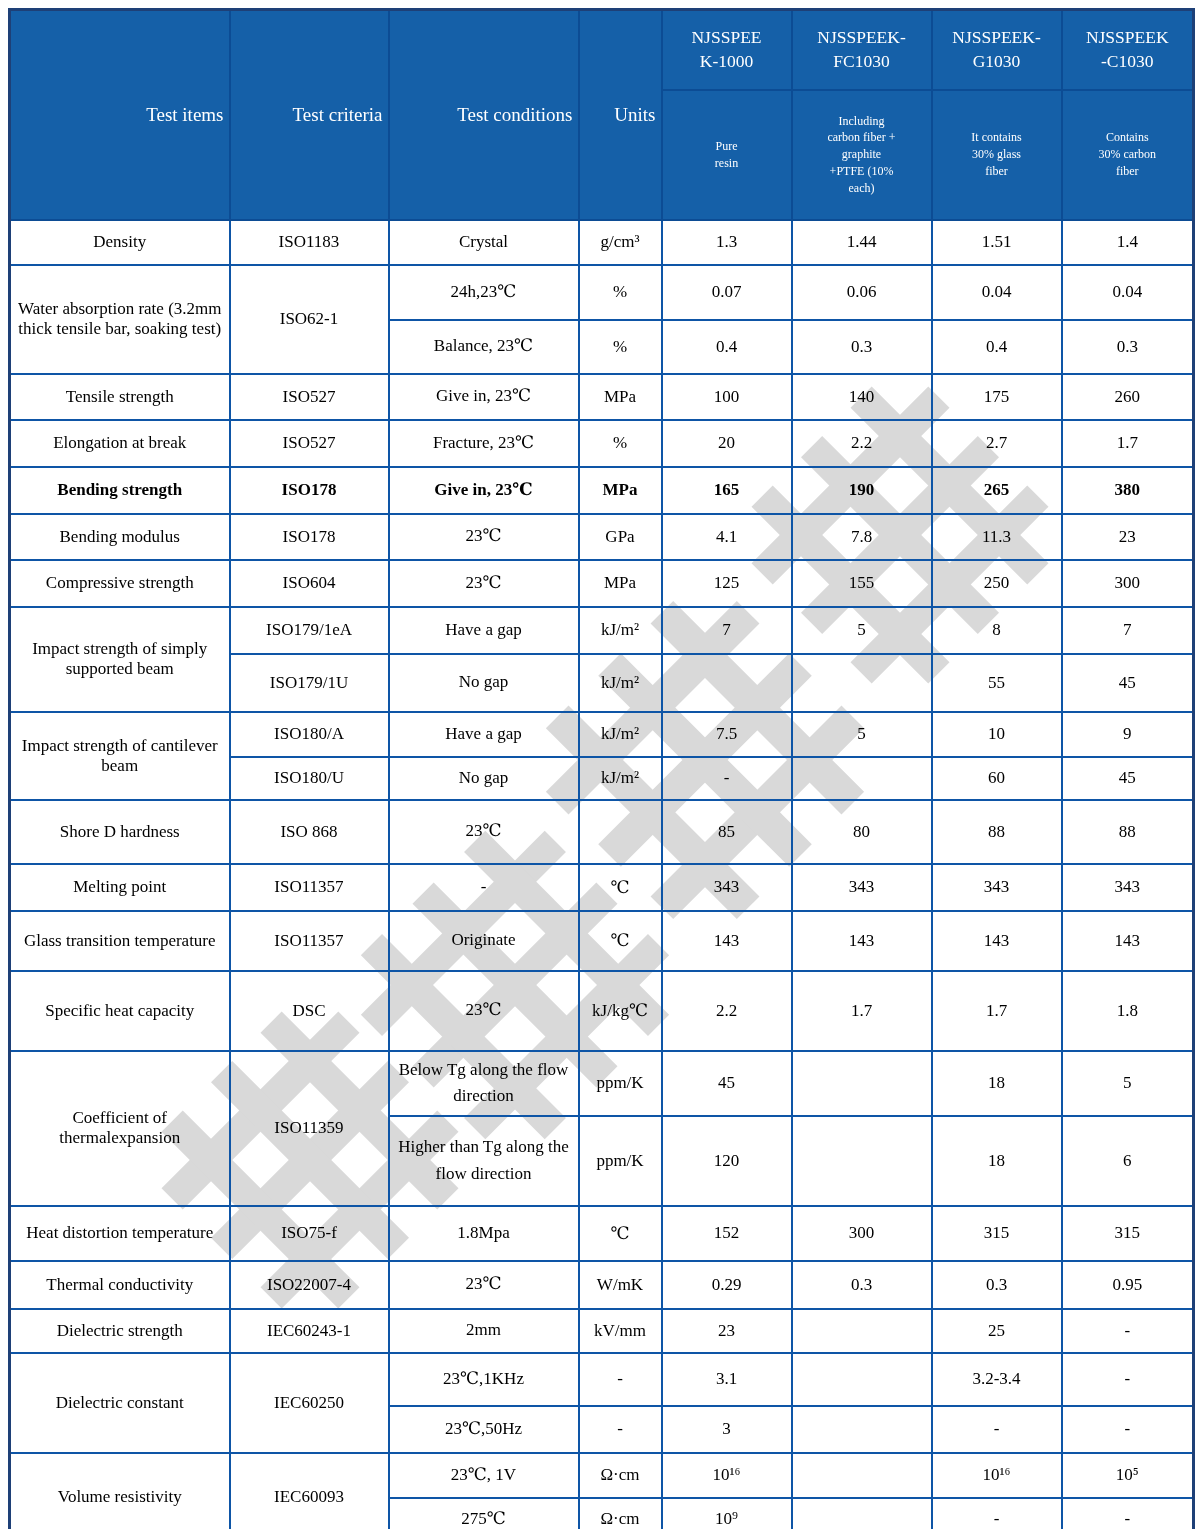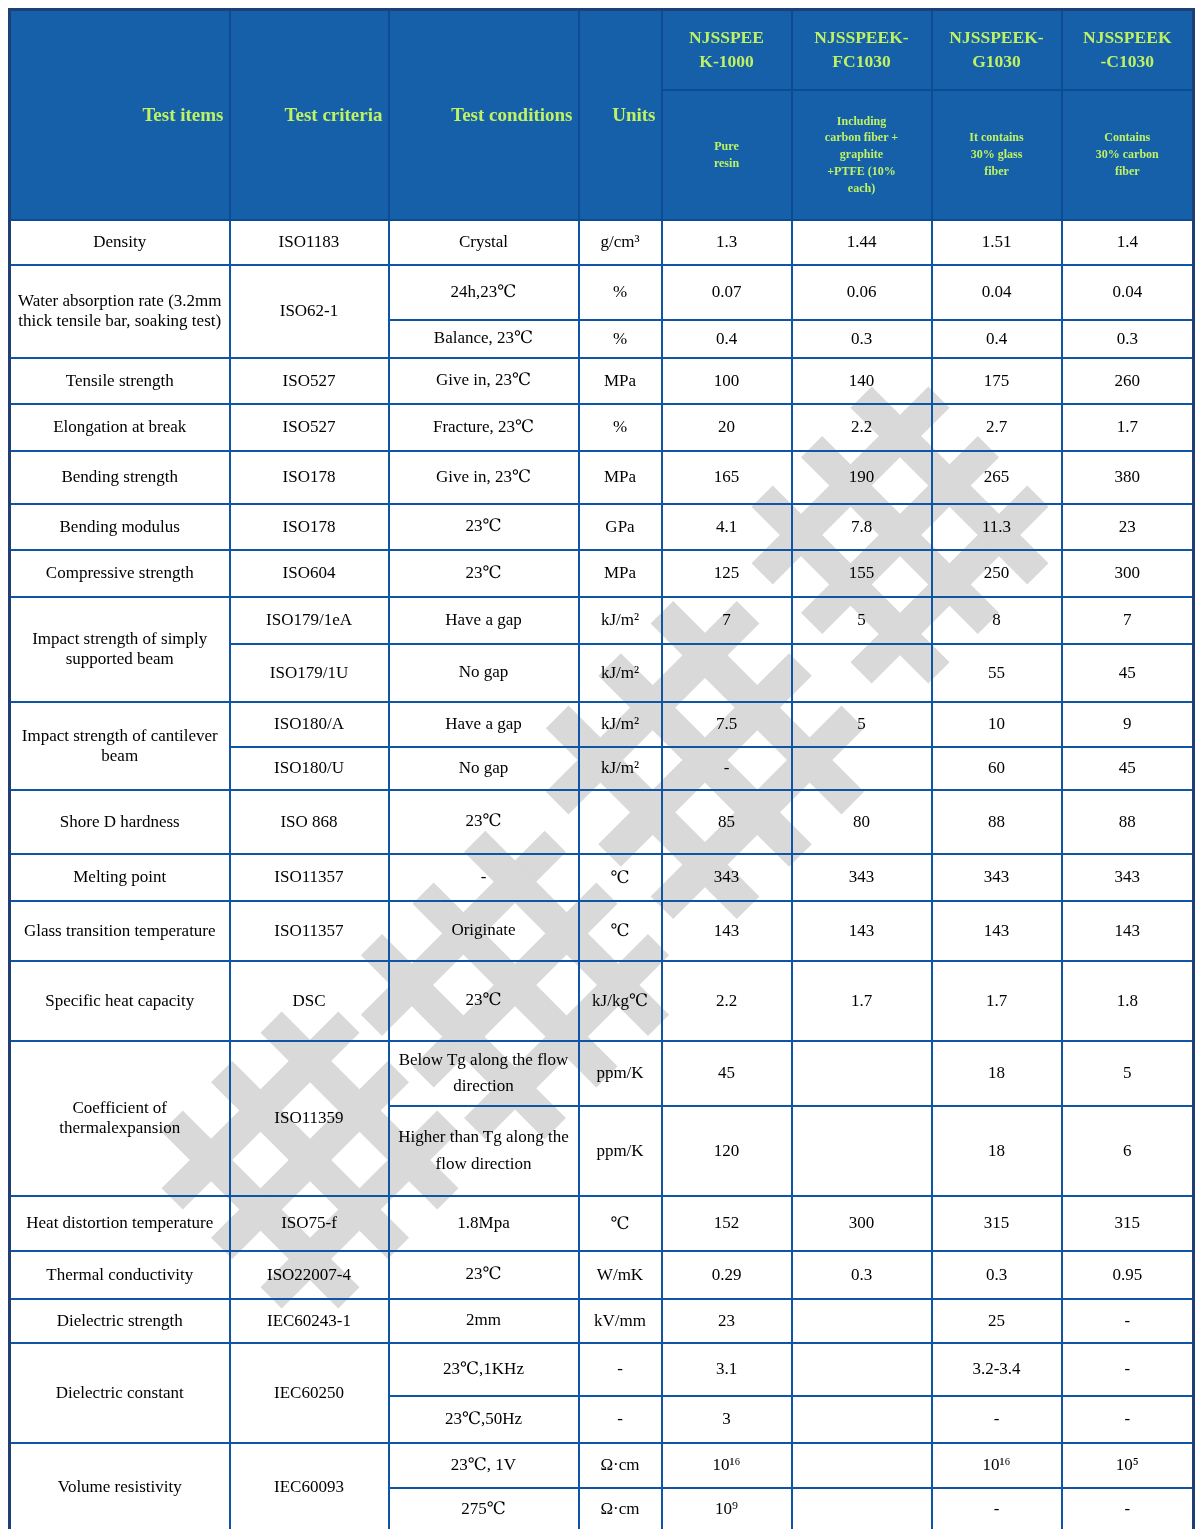--- a/index.html
+++ b/index.html
@@ -17,21 +17,21 @@
     border-collapse:collapse;table-layout:fixed;width:1184px;
     background:transparent;
   }
   th,td{
     border:2px solid #0e55a6;
     text-align:center;vertical-align:middle;
     padding:2px 5px;overflow:hidden;
   }
   table{border:3px solid #1e4077;}
   thead th{
-    background:#1560a8;color:#bef264;font-weight:bold;
+    background:#1560a8;color:#ffffff;font-weight:normal;
     border-color:#0c4c94;
     margin-left:36px;
   }
   .h-col{font-size:19px;text-align:right;}
   .p-name{font-size:17.5px;white-space:pre-line;line-height:1.35;}
   .p-desc{font-size:12px;white-space:pre-line;line-height:1.4;}
   tbody td{background:transparent;font-size:17px;}
   .c-item{font-size:17px;}
   .c-cond{line-height:1.55;}
   .c-unit{font-size:17px;}
@@ -133,21 +133,21 @@
         <tr style="height: 55px;">
           <td rowspan="2" class="c-item">Water absorption rate (3.2mm thick tensile bar, soaking test)</td>
           <td rowspan="2" class="c-crit">ISO62-1</td>
           <td class="c-cond">24h,23℃</td>
           <td class="c-unit">%</td>
           <td class="c-val">0.07</td>
           <td class="c-val">0.06</td>
           <td class="c-val">0.04</td>
           <td class="c-val">0.04</td>
         </tr>
-        <tr style="height: 38px;">
+        <tr style="height: 54px;">
           <td class="c-cond">Balance, 23℃</td>
           <td class="c-unit">%</td>
           <td class="c-val">0.4</td>
           <td class="c-val">0.3</td>
           <td class="c-val">0.4</td>
           <td class="c-val">0.3</td>
         </tr>
         <tr style="height: 46px;">
           <td class="c-item">Tensile strength</td>
           <td class="c-crit">ISO527</td>
@@ -161,21 +161,21 @@
         <tr style="height: 47px;">
           <td class="c-item">Elongation at break</td>
           <td class="c-crit">ISO527</td>
           <td class="c-cond">Fracture, 23℃</td>
           <td class="c-unit">%</td>
           <td class="c-val">20</td>
           <td class="c-val">2.2</td>
           <td class="c-val">2.7</td>
           <td class="c-val">1.7</td>
         </tr>
-        <tr style="height: 53px;">
+        <tr style="height: 47px; font-weight: bold;">
           <td class="c-item">Bending strength</td>
           <td class="c-crit">ISO178</td>
           <td class="c-cond">Give in, 23℃</td>
           <td class="c-unit">MPa</td>
           <td class="c-val">165</td>
           <td class="c-val">190</td>
           <td class="c-val">265</td>
           <td class="c-val">380</td>
         </tr>
         <tr style="height: 46px;">

